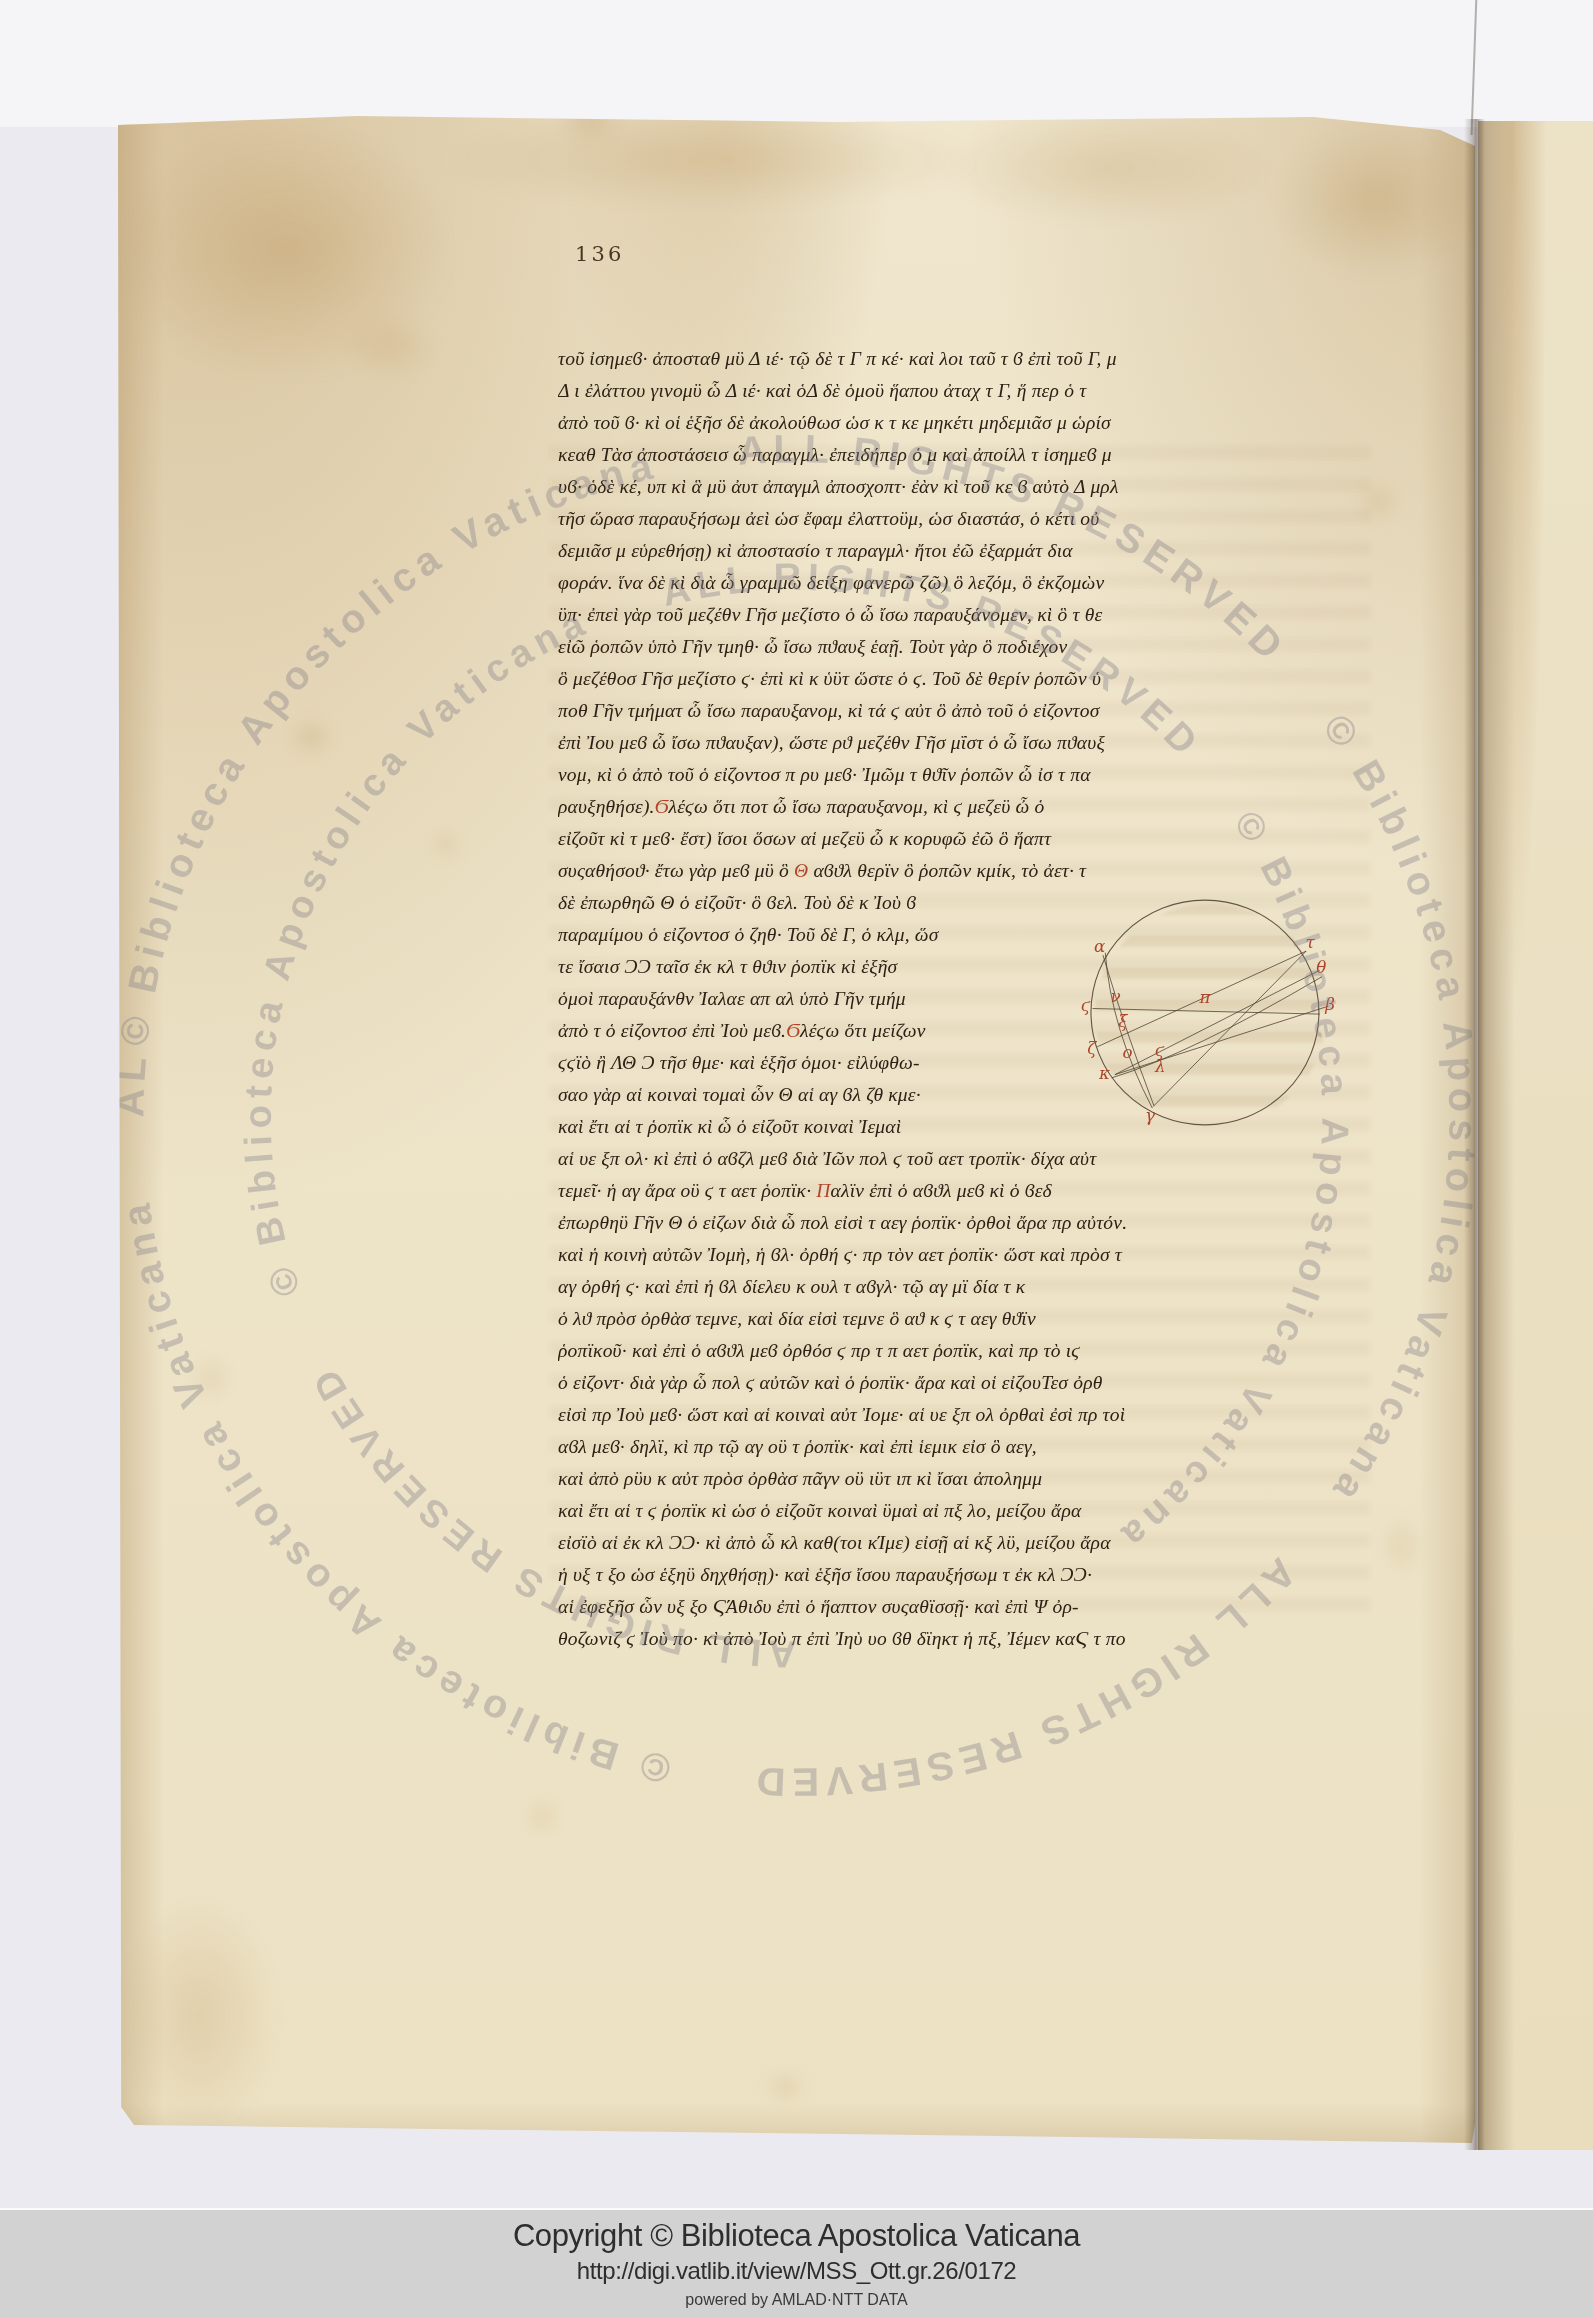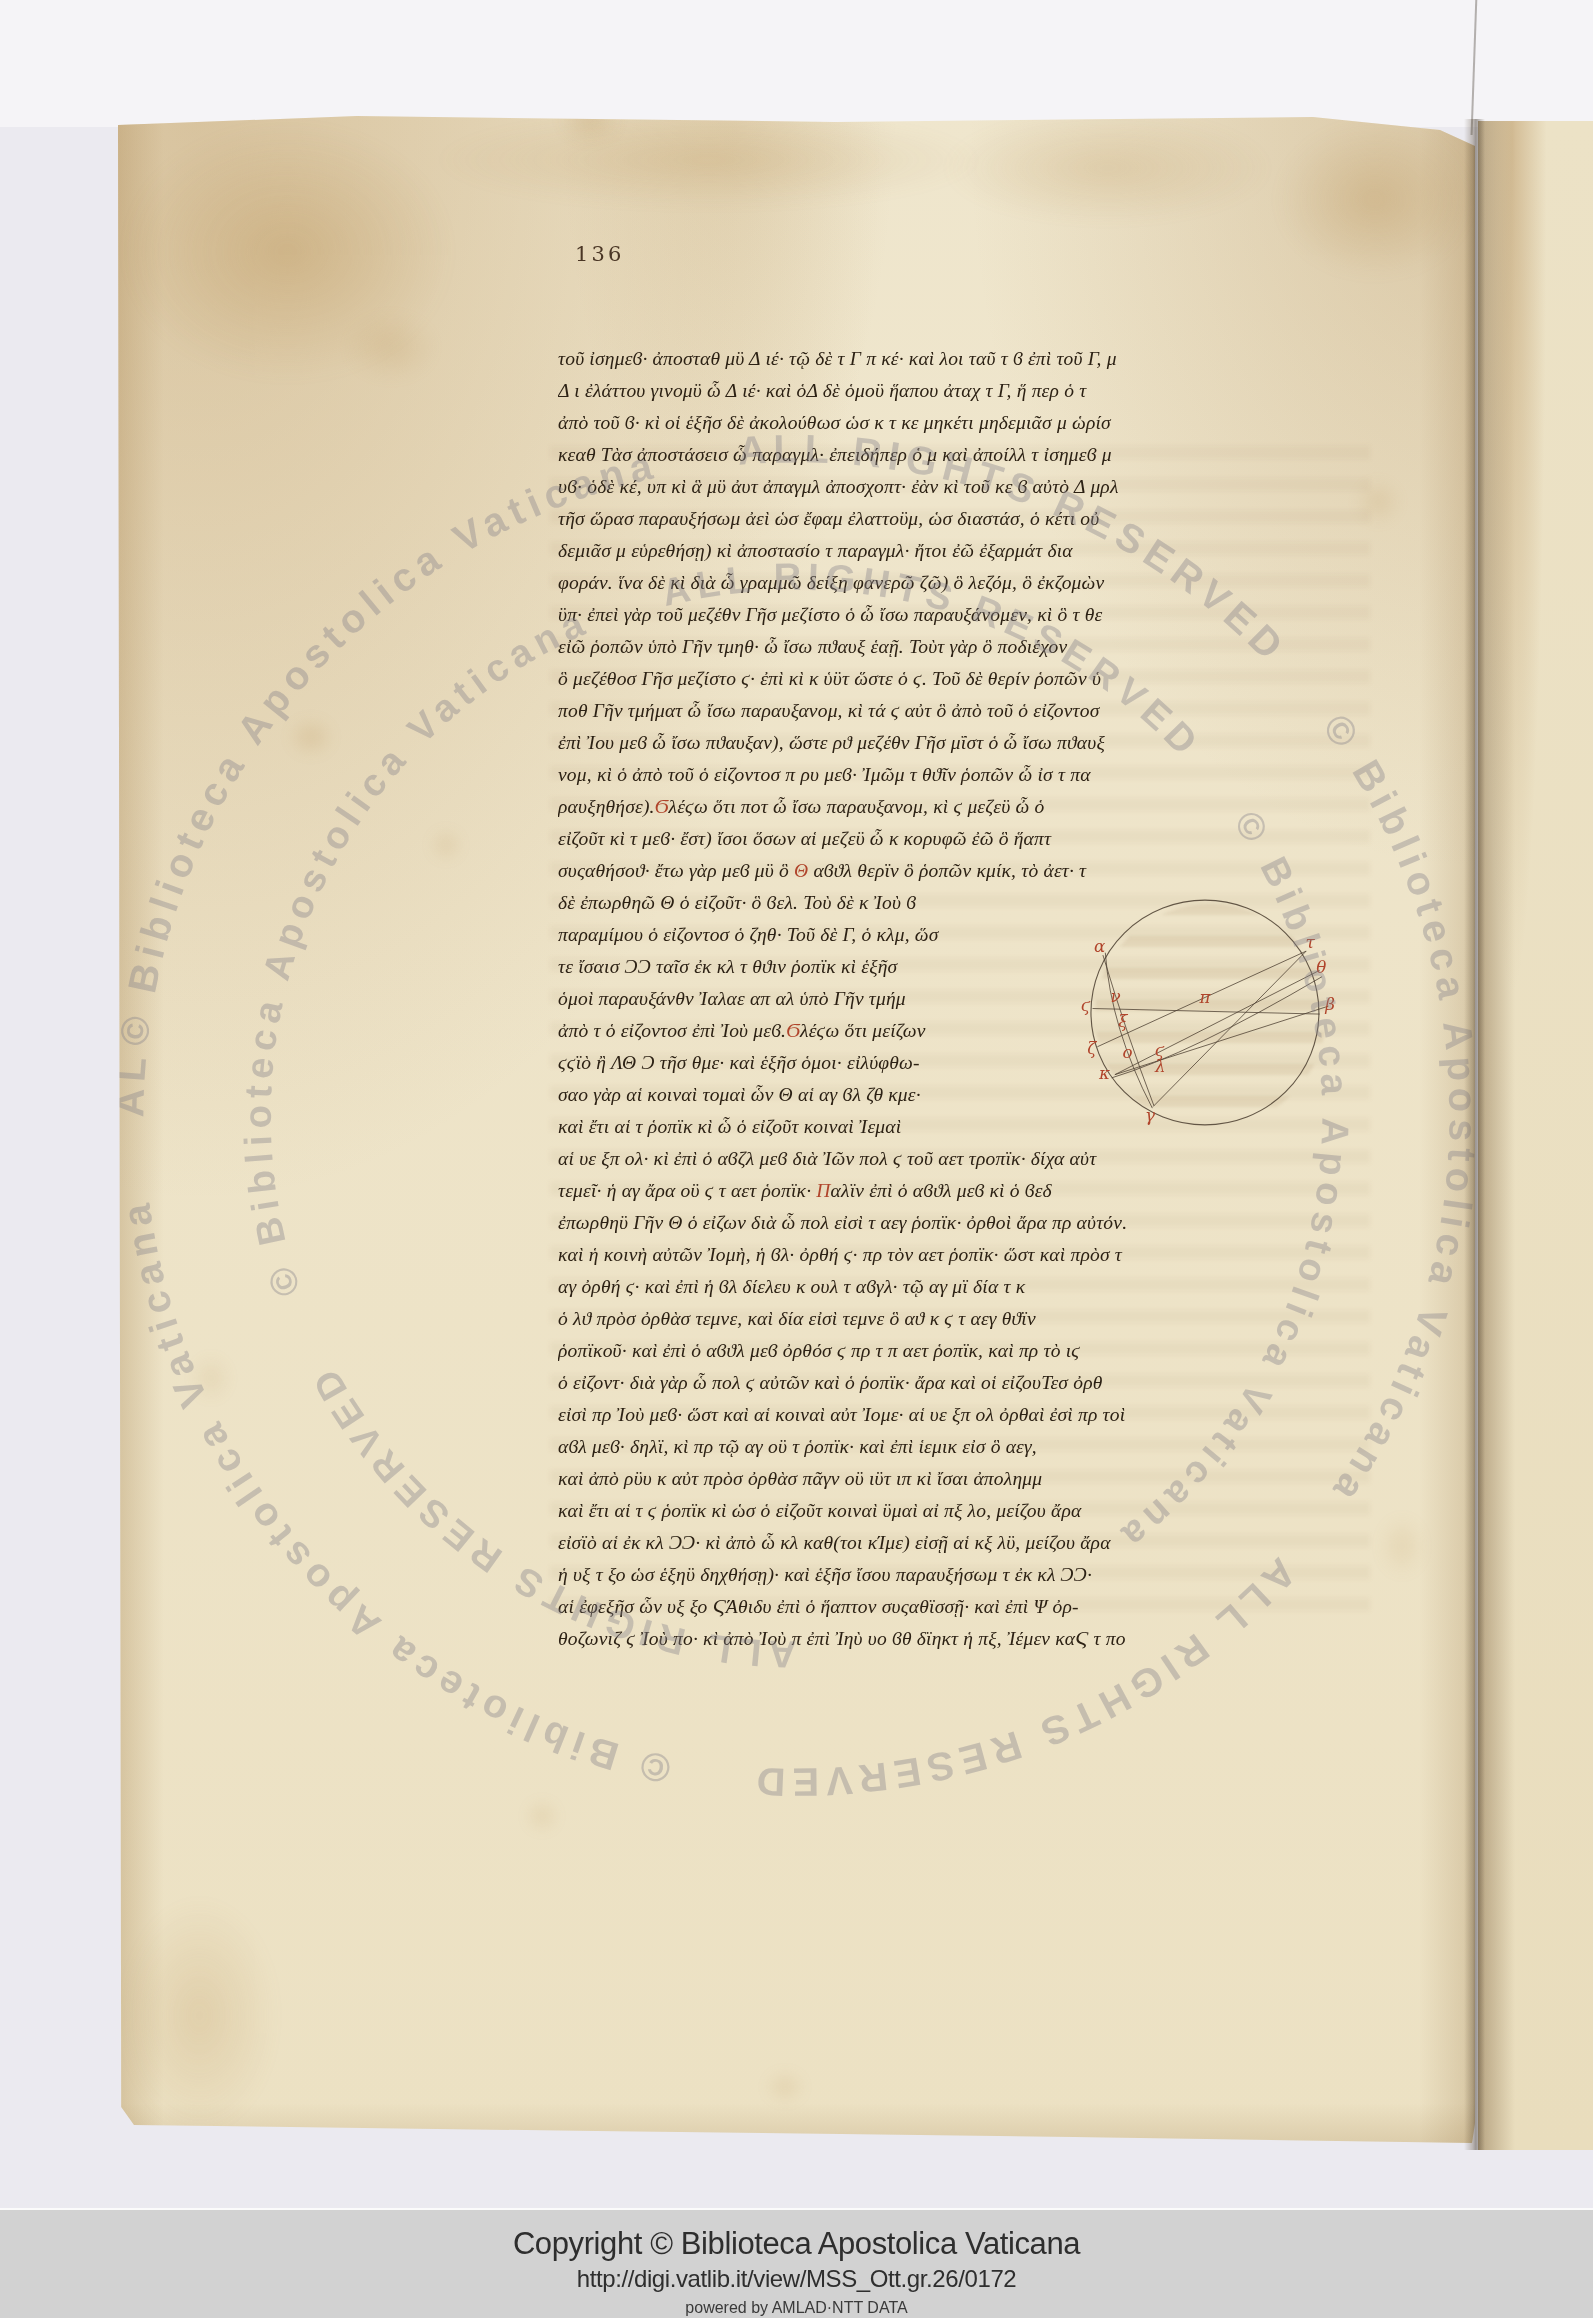--- a/index.html
+++ b/index.html
@@ -41,21 +41,21 @@
   .page2{position:absolute;left:1478px;top:121px;width:115px;height:2029px;
     background:
       radial-gradient(ellipse at 30% 1%, rgba(172,130,74,.40), transparent 30%),
       linear-gradient(to right, rgba(120,92,55,.45), rgba(120,92,55,0) 37px),
       linear-gradient(#ece2c6,#e9ddbd);}
   .gutter{position:absolute;left:1464px;top:119px;width:21px;height:2031px;
     background:linear-gradient(to right, rgba(0,0,0,0), rgba(74,58,36,.30) 42%, rgba(44,33,20,.42) 56%, rgba(0,0,0,0));}
   
   .footer{position:absolute;left:0;top:2208px;width:1593px;height:111px;background:#d2d2d2;
     border-top:2.4px solid #fbfbfb;box-sizing:border-box;}
-  .fwrap{position:absolute;left:0;top:0;width:1593px;text-align:center;color:#2e2e2e;margin-top:8px;}
+  .fwrap{position:absolute;left:0;top:0;width:1593px;text-align:center;color:#2e2e2e;}
   .f1{font-size:31px;margin-top:8px;letter-spacing:-0.4px;}
   .f2{font-size:24px;margin-top:3.2px;letter-spacing:-0.4px;}
   .f3{font-size:16px;margin-top:5.6px;color:#3a3a3a;}
 </style>
 </head>
 <body>
 
 <div class="scan">
 
   <div class="backing"></div>

